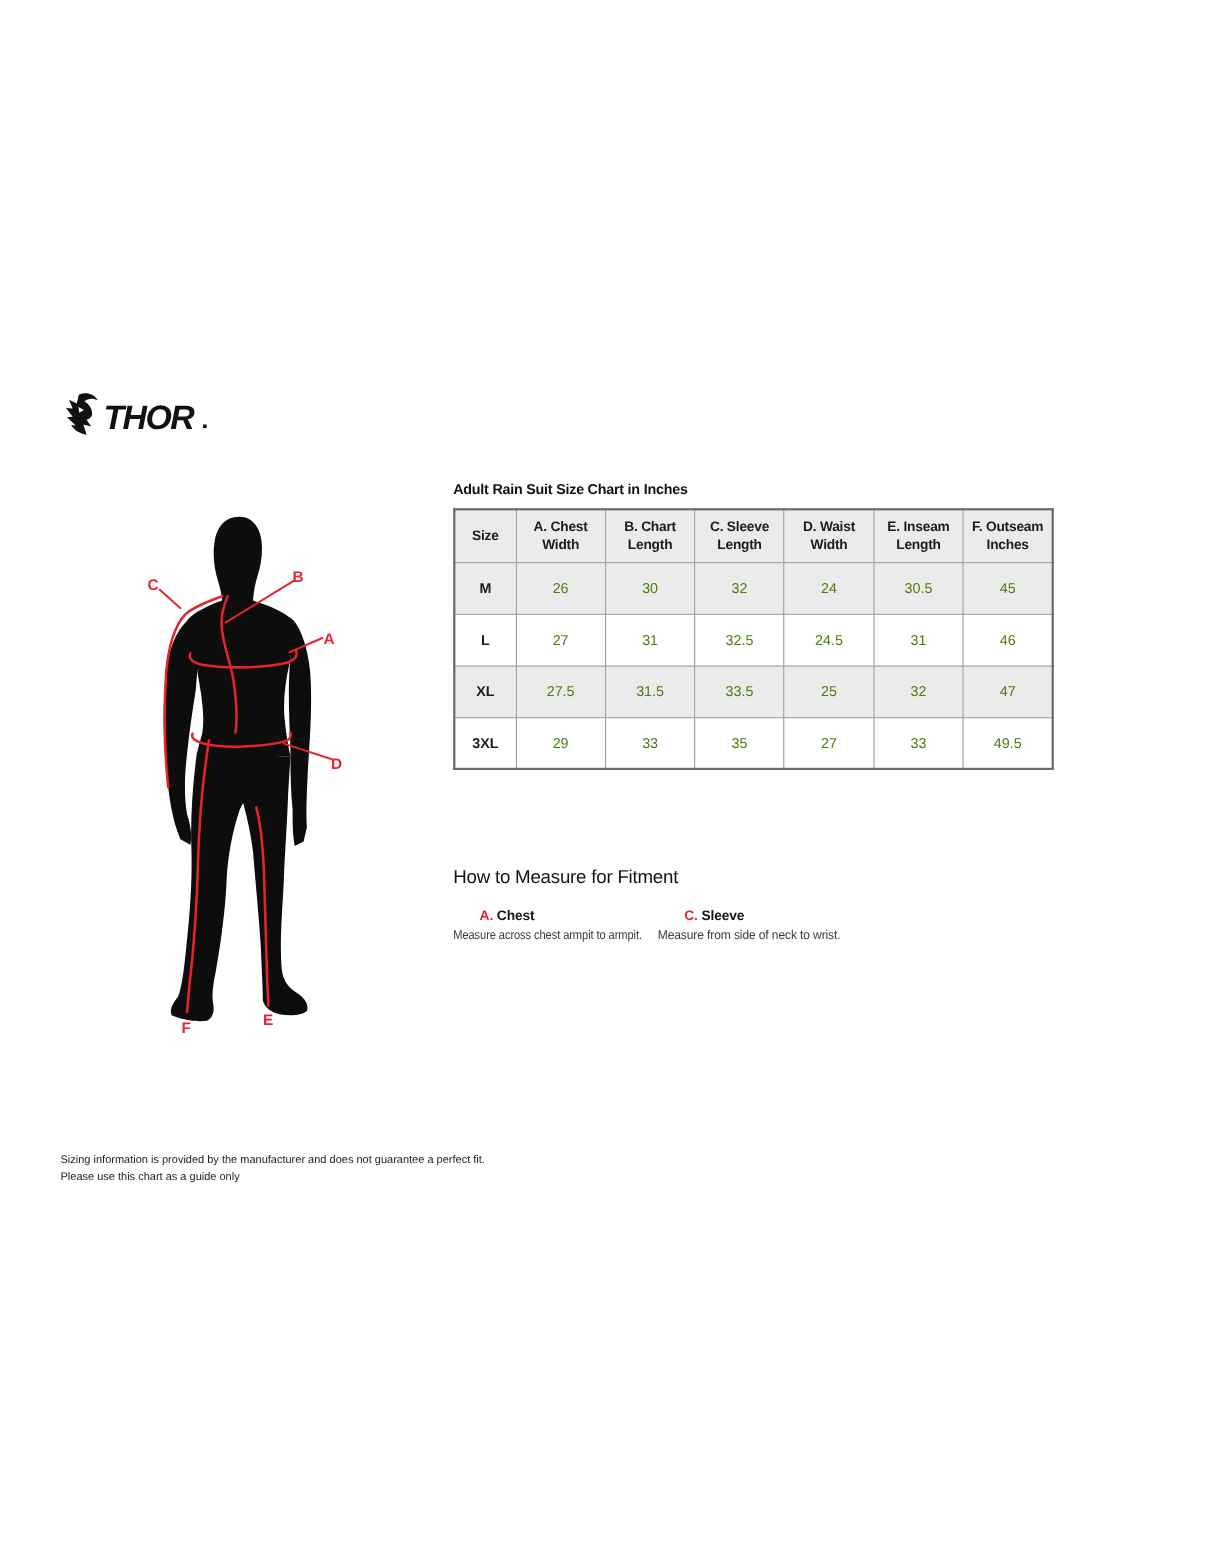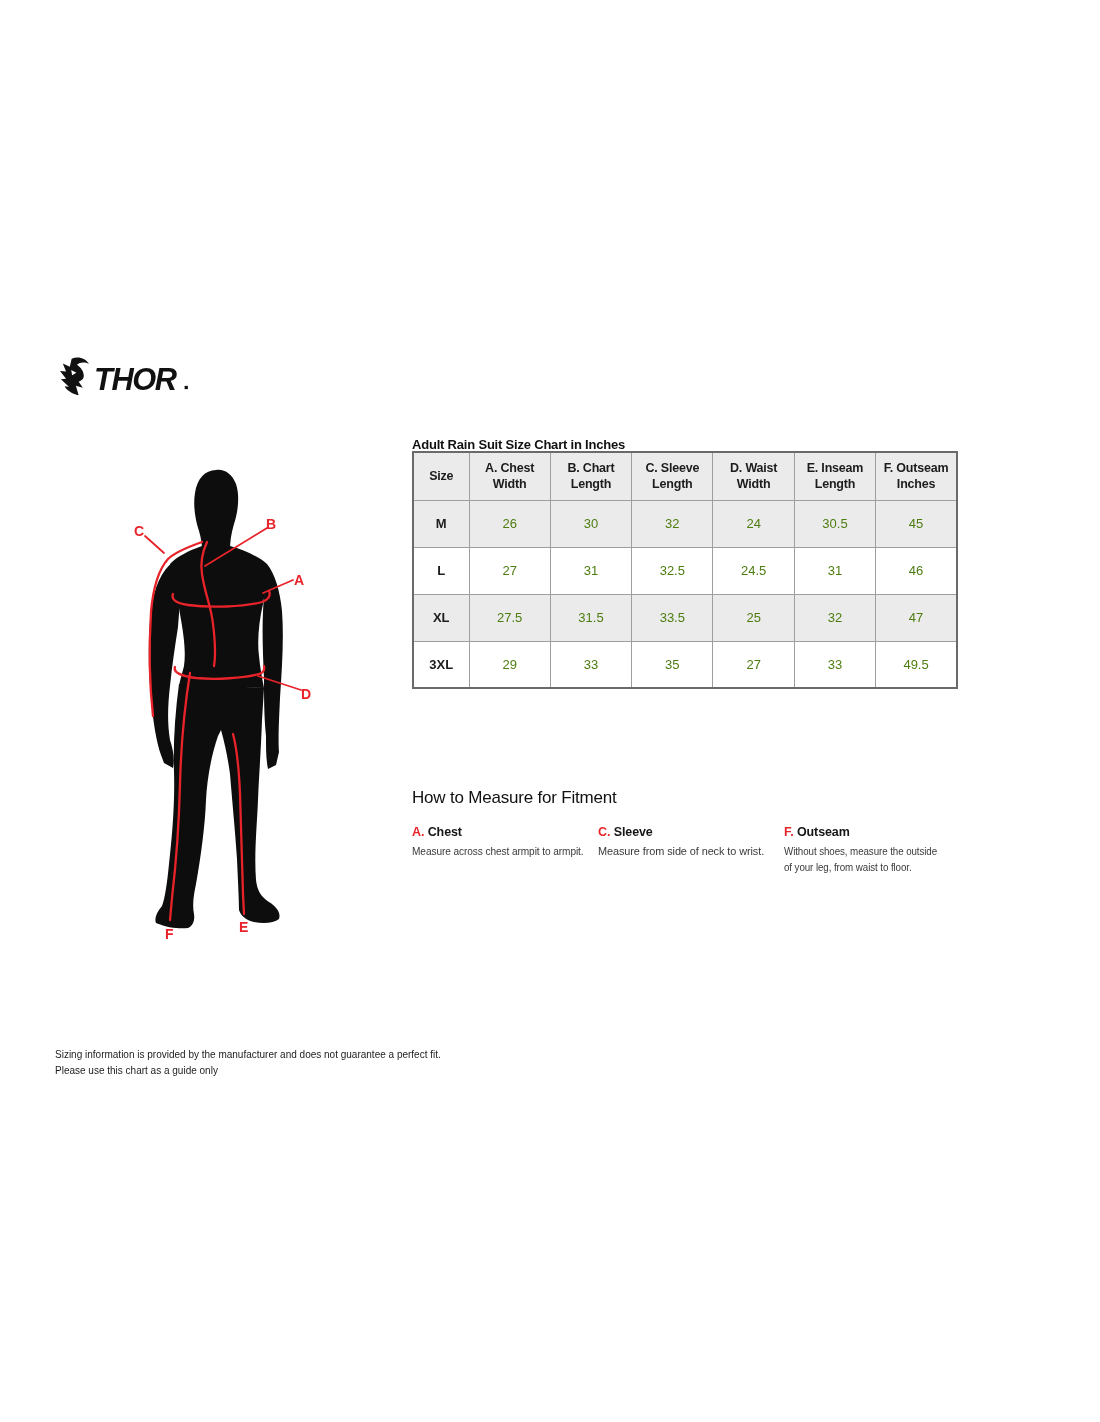--- a/index.html
+++ b/index.html
@@ -24,21 +24,21 @@
 
   
   .chart-title {
     position: absolute; left: 412px; top: 437px;
     font-size: 13px; font-weight: bold; color: #111;
     letter-spacing: -0.2px;
   }
 
   
   .size-table {
-    position: absolute; left: 412px; top: 451px;
+    position: absolute; left: 412px; top: 462px;
     border-collapse: collapse; table-layout: fixed;
     width: 546px;
     border: 2px solid #6a6a6a;
   }
   .size-table th, .size-table td {
     border: 1px solid #9e9e9e;
     text-align: center; vertical-align: middle;
   }
   .size-table col.size-col { width: 56px; }
   .size-table thead th {
@@ -55,21 +55,21 @@
   
   .measure { position: absolute; left: 412px; top: 788px; width: 575px; }
   .measure-heading { font-size: 17px; font-weight: normal; color: #111; letter-spacing: -0.2px; }
   .measure-grid {
     margin-top: 17px;
     display: grid;
     grid-template-columns: 186px 186px 176px;
     row-gap: 17px;
   }
   .measure-item { }
-  .measure-label { font-size: 12.5px; font-weight: bold; color: #161616; letter-spacing: -0.1px; }
+  .measure-label { font-size: 12.5px; font-weight: bold; color: #161616; letter-spacing: -0.1px; margin-left: 24px; }
   .measure-label .letter { color: var(--accent); }
   .measure-desc {
     margin-top: 4px;
     font-size: 11.5px; color: #3a3a3a; line-height: 1.42;
     white-space: pre; display: inline-block;
     transform-origin: left top; letter-spacing: -0.1px;
   }
   .squeeze-88 { transform: scaleX(0.88); }
   .squeeze-78 { transform: scaleX(0.78); }
   .squeeze-95 { transform: scaleX(0.95); }
@@ -278,28 +278,20 @@
     <div class="measure-item">
       <div class="measure-label">
         <span class="letter">C.</span>
         <span>Sleeve</span>
       </div>
       <div class="measure-desc squeeze-95">Measure from side of neck to wrist.</div>
     </div>
 
 
 
-    <div class="measure-item">
-      <div class="measure-label">
-        <span class="letter">F.</span>
-        <span>Outseam</span>
-      </div>
-      <div class="measure-desc squeeze-85">Without shoes, measure the outside
-of your leg, from waist to floor.</div>
-    </div>
 
   </div>
 </div>
 
 <div class="disclaimer">
   <div>Sizing information is provided by the manufacturer and does not guarantee a perfect fit.</div>
   <div>Please use this chart as a guide only</div>
 </div>
 
 </body></html>

